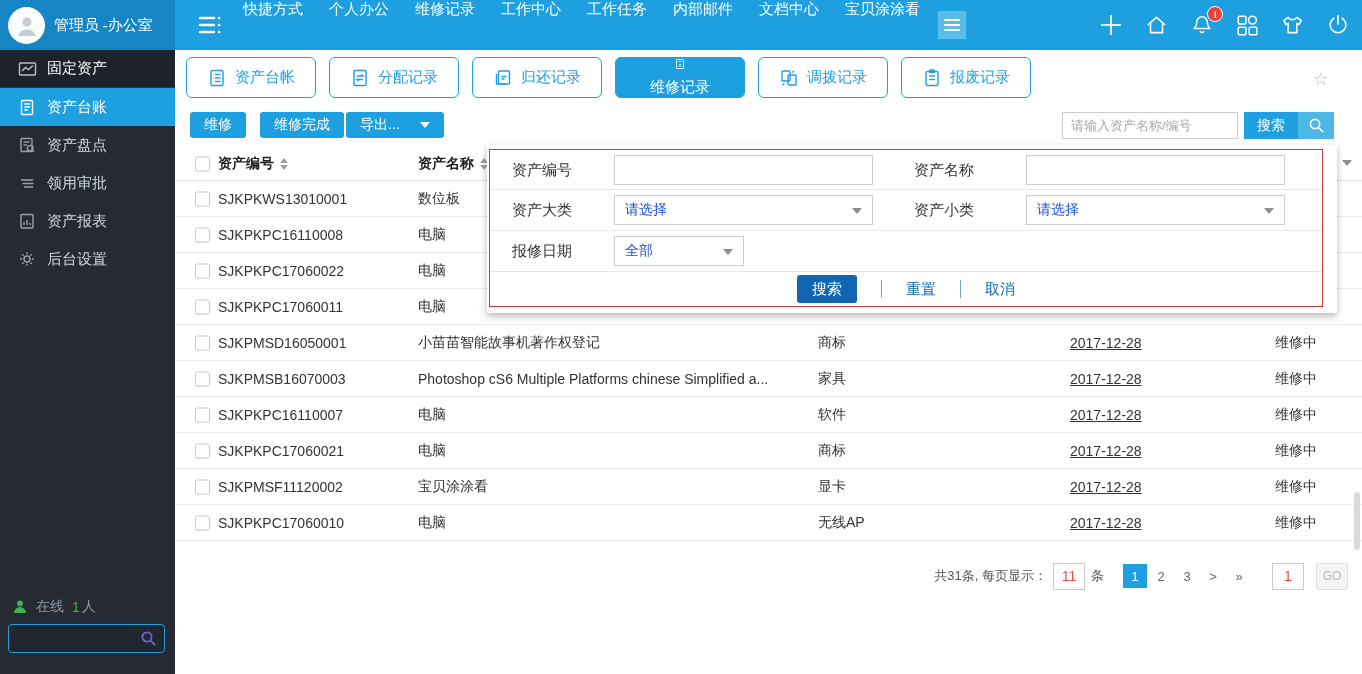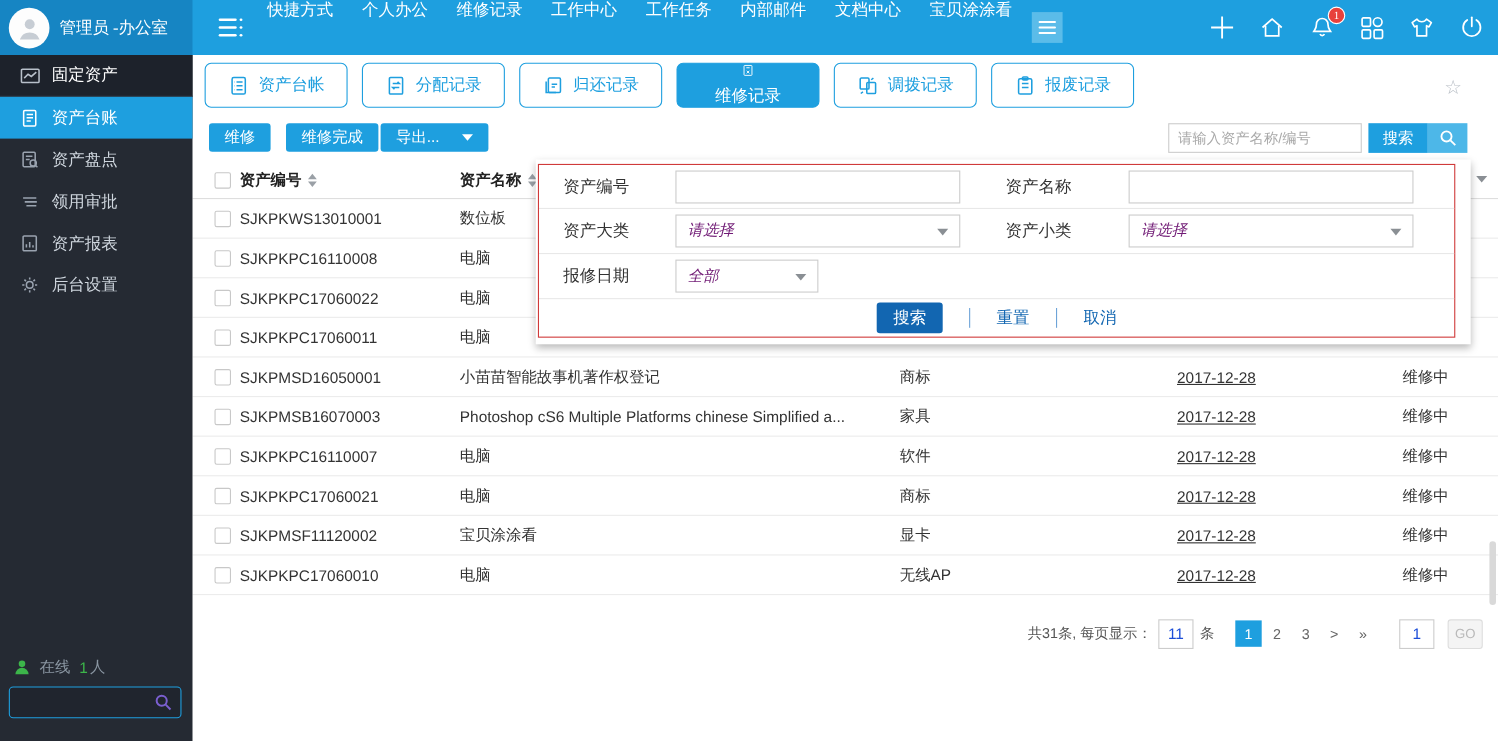--- a/index.html
+++ b/index.html
@@ -58,36 +58,36 @@
   .c-no{left:43px;} .c-name{left:243px;} .c-cat{left:643px;} .c-date{left:895px;text-decoration:underline;} .c-status{left:1100px;}
   .sort { display:inline-block; vertical-align:middle; margin-left:6px; }
   .sort i { display:block; width:0; height:0; border-left:4px solid transparent; border-right:4px solid transparent; }
   .sort .up { border-bottom:5px solid #9aa0a6; margin-bottom:2px; }
   .sort .dn { border-top:5px solid #9aa0a6; }
   .col-caret { position:absolute; right:10px; top:110px; width:0; height:0; border-left:5px solid transparent; border-right:5px solid transparent; border-top:6px solid #8a8f94; cursor:pointer; }
   .scroll-thumb { position:absolute; right:2px; top:442px; width:6px; height:58px; background:#d9d9d9; border-radius:3px; }
 
   
   .pagination { position:absolute; right:14px; top:512px; height:28px; display:flex; align-items:center; font-size:13px; color:#555; gap:6px; }
-  .pg-size, .pg-jump { width:32px; height:27px; border:1px solid #ccc; text-align:center; font-size:14px; color:#1d4ed8; outline:none; font-family:inherit; }
+  .pg-size, .pg-jump { width:32px; height:27px; border:1px solid #ccc; text-align:center; font-size:14px; color:#ef4444; outline:none; font-family:inherit; }
   .pg-pages { display:flex; align-items:center; margin-left:12px; }
   .pg { min-width:24px; height:24px; display:flex; align-items:center; justify-content:center; font-size:13px; color:#666; cursor:pointer; margin:0 1px; }
   .pg.active { background:#1e9fdf; color:#fff; }
   .pg-jump { margin-left:14px; }
   .pg-go { width:32px; height:27px; background:#f4f4f4; border:1px solid #ddd; color:#b9b9b9; font-size:12px; border-radius:3px; margin-left:6px; cursor:pointer; font-family:inherit; }
 
   
   .filter-panel { position:absolute; left:312px; top:95px; width:850px; height:168px; background:#fff; box-shadow:0 3px 7px rgba(0,0,0,.28); z-index:10; }
   .red-box { position:absolute; left:2px; top:4px; right:14px; bottom:6px; border:1px solid #d03a3a; }
   .f-row { position:absolute; left:0; right:0; border-bottom:1px solid #e8e8e8; }
   .f-r1 { top:0; height:40px; } .f-r2 { top:40px; height:41px; } .f-r3 { top:81px; height:41px; }
   .f-rb { top:122px; bottom:0; border-bottom:none; display:flex; align-items:center; justify-content:center; }
   .f-lbl { position:absolute; top:50%; transform:translateY(-50%); font-size:15px; color:#333; white-space:nowrap; }
   .l1 { left:22px; } .l2 { left:424px; }
-  .f-input, .f-select { position:absolute; top:50%; transform:translateY(-50%); height:30px; border:1px solid #ccc; background:#fff; font-size:14px; color:#701a75;font-style:italic; }
+  .f-input, .f-select { position:absolute; top:50%; transform:translateY(-50%); height:30px; border:1px solid #ccc; background:#fff; font-size:14px; color:#1d4ed8; }
   .f-input { width:259px; padding:0 8px; outline:none; font-family:inherit; }
   .f-select { width:259px; display:flex; align-items:center; padding:0 10px; cursor:pointer; }
   .p1 { left:124px; } .p2 { left:536px; }
   .f-select.small { width:130px; }
   .f-select .sel-caret { position:absolute; right:10px; top:12px; width:0; height:0; border-left:5px solid transparent; border-right:5px solid transparent; border-top:6px solid #8a8f94; }
   .fp-search { height:28px; background:#1266b1; color:#fff; border:none; border-radius:3px; font-size:15px; padding:0 15px; cursor:pointer; font-family:inherit; }
   .fp-sep { width:1px; height:18px; background:#6ea4d8; margin:0 24px; }
   .fp-link { color:#1266b1; font-size:15px; cursor:pointer; }
 
   svg { display:block; }

